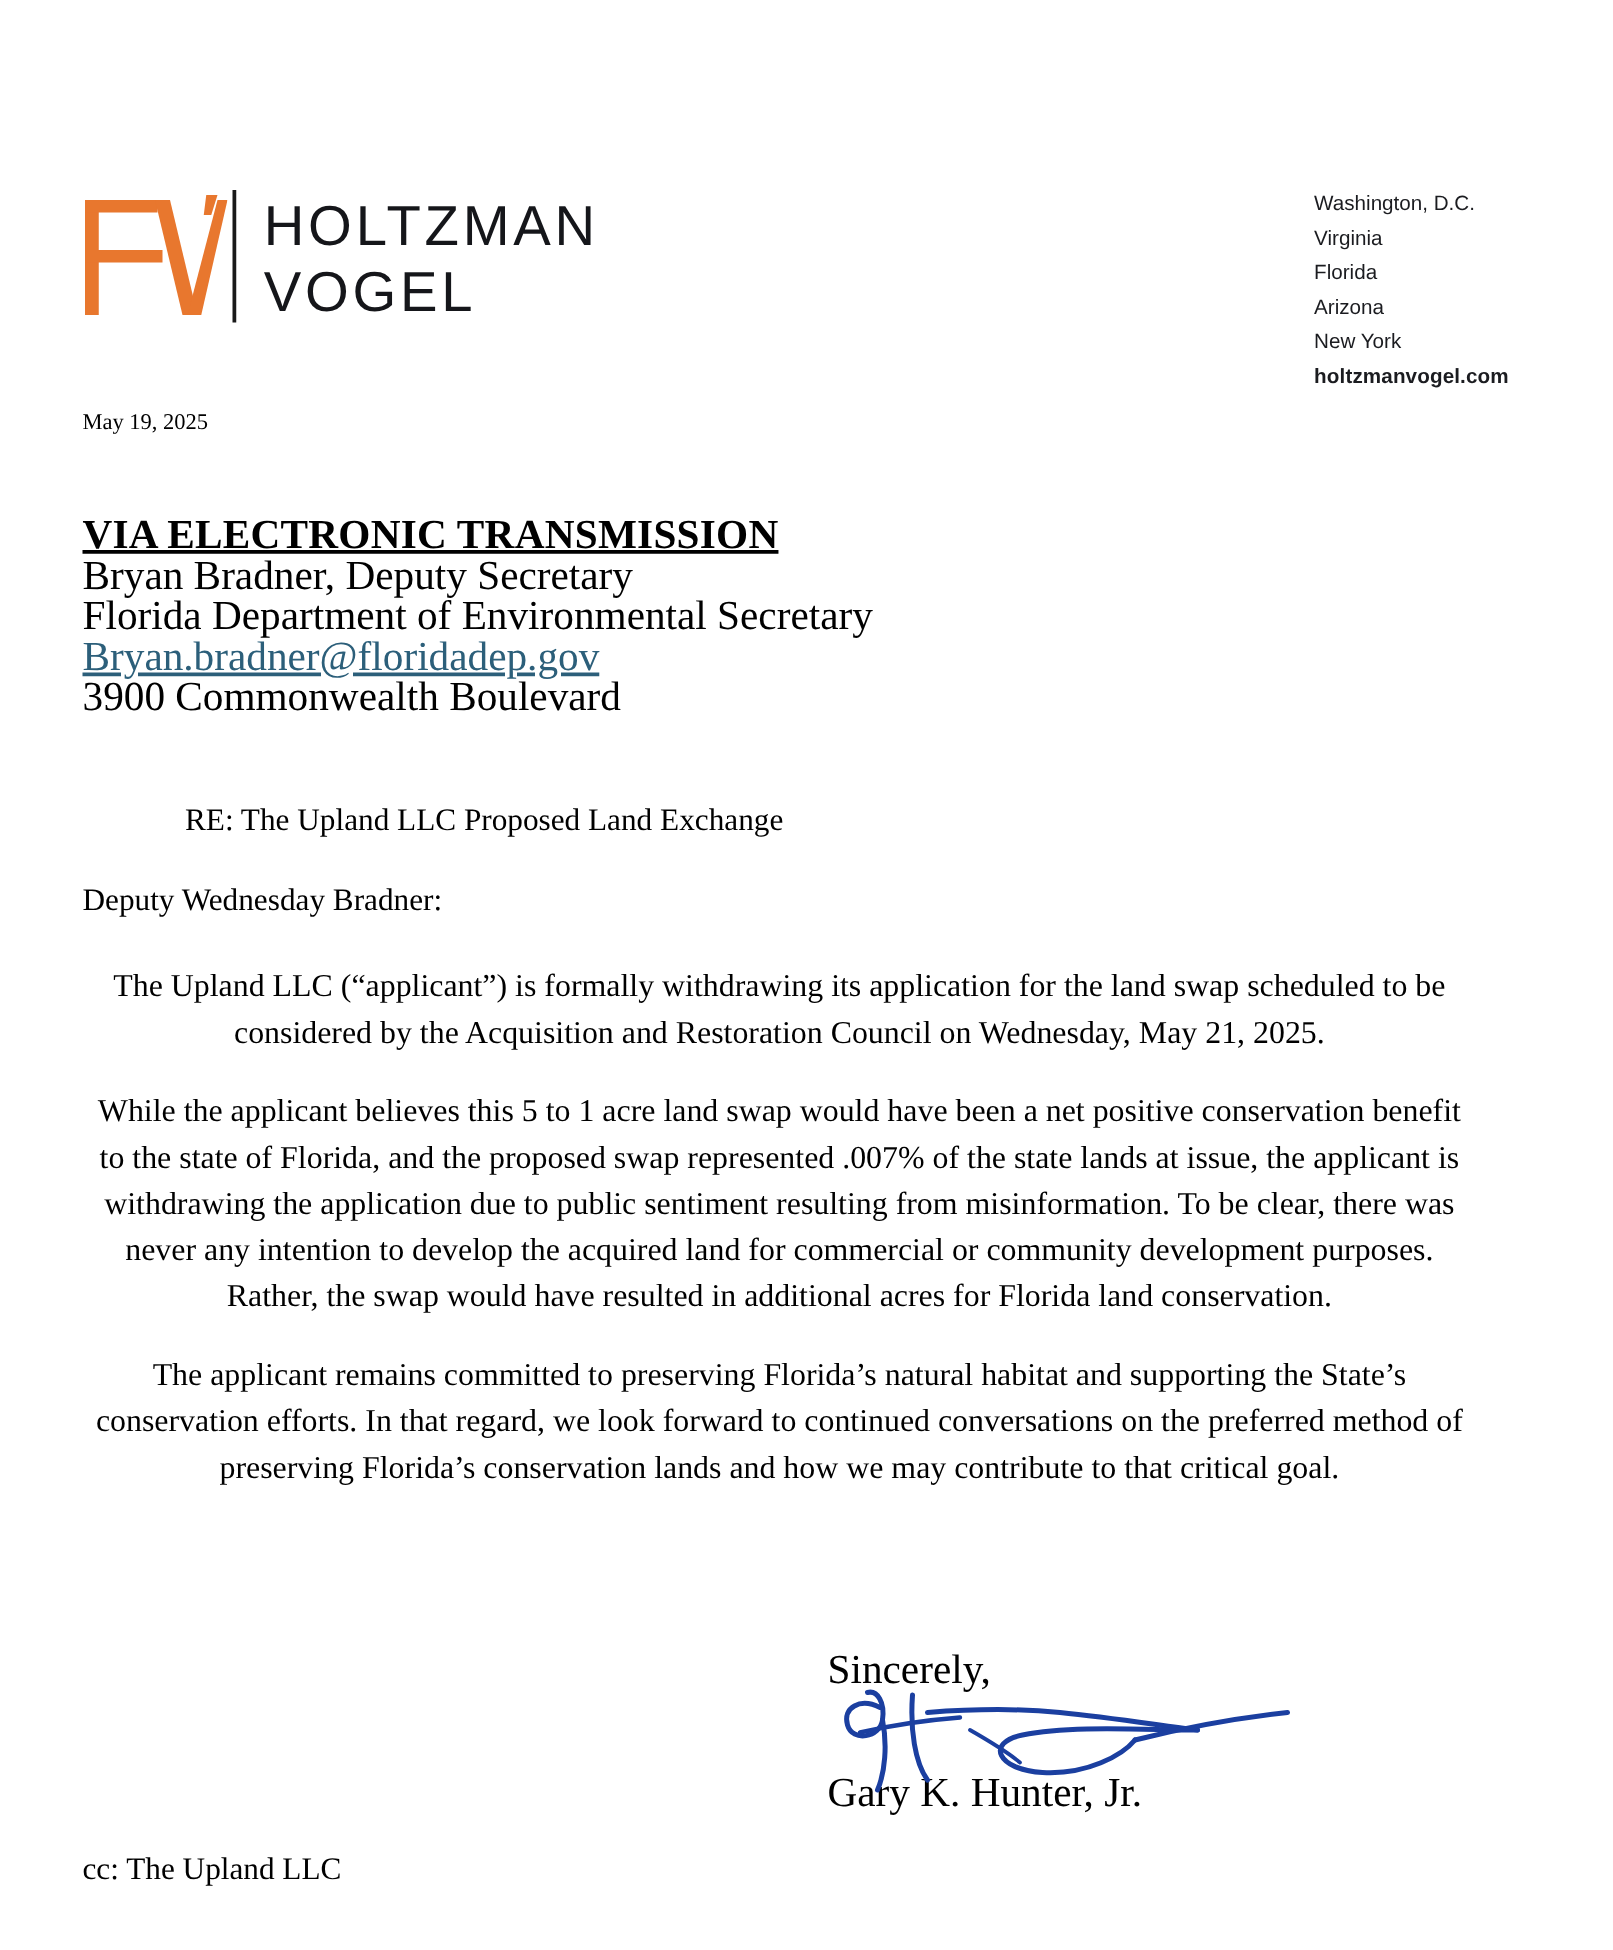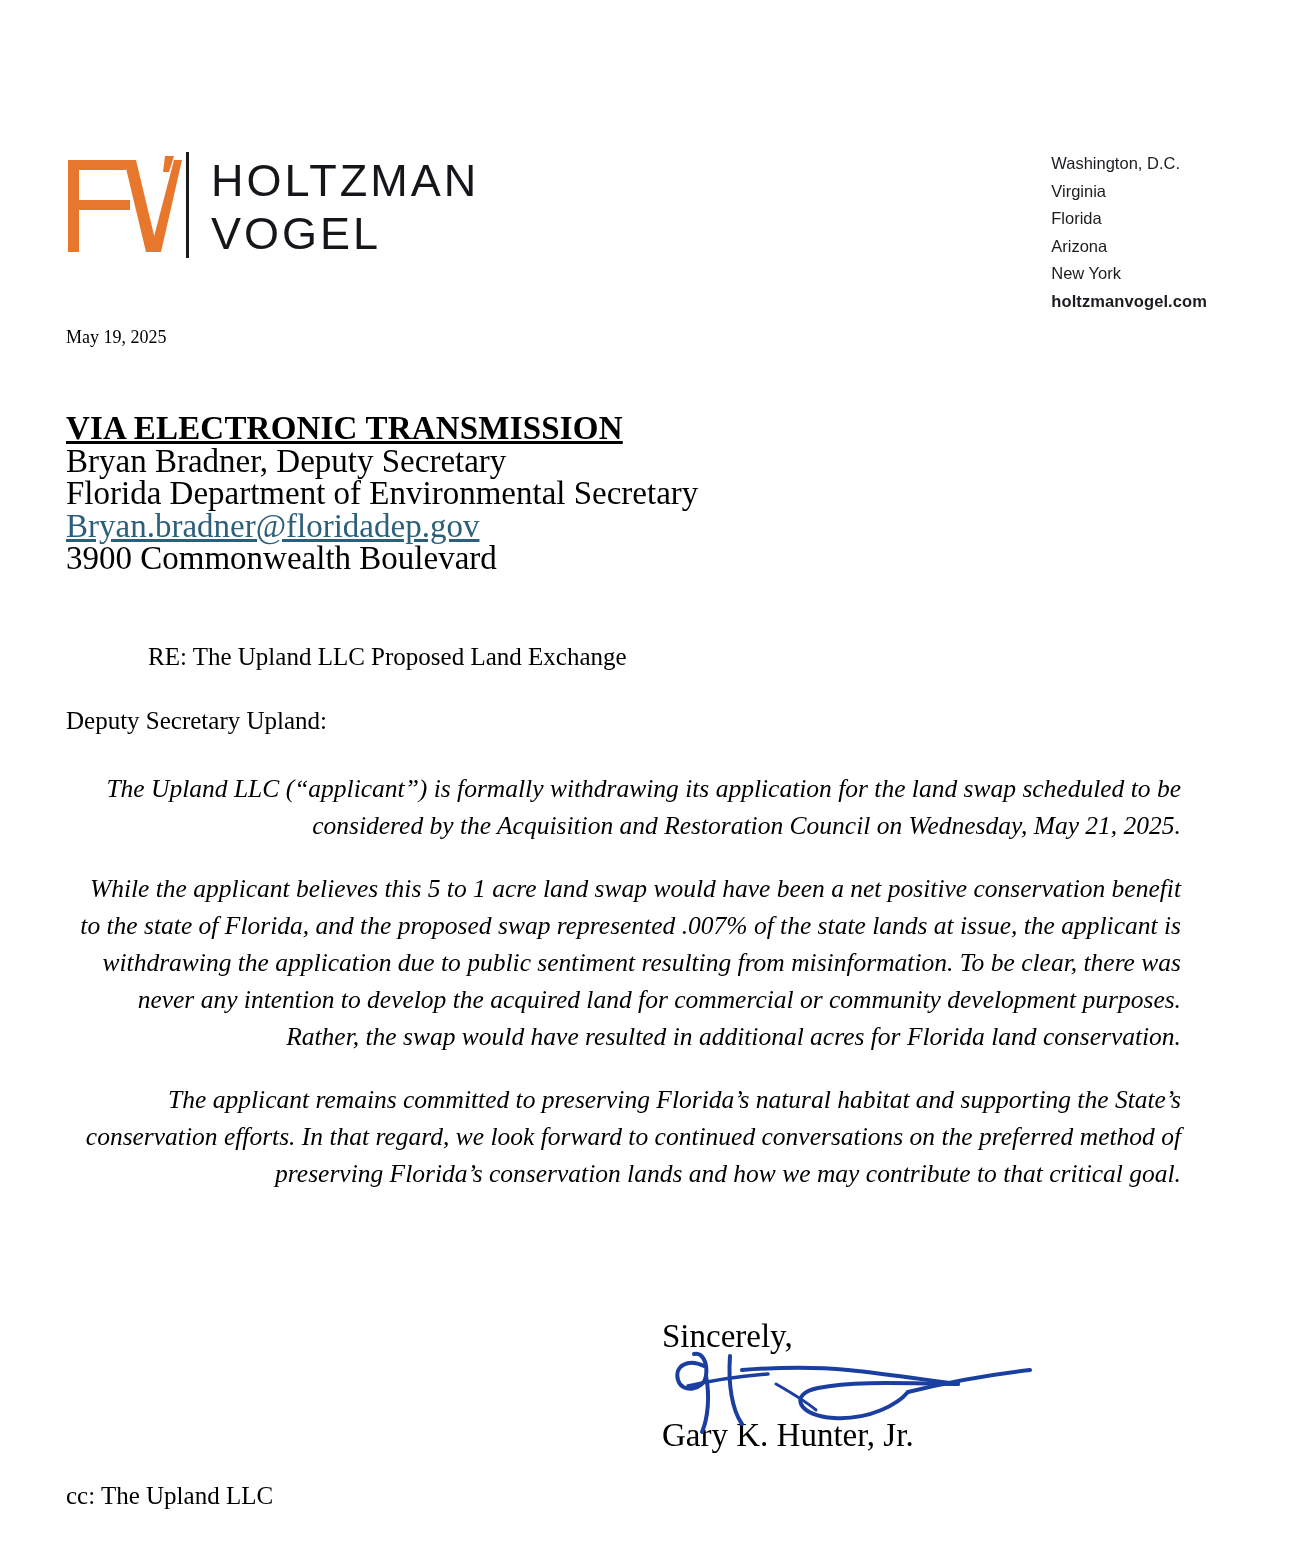--- a/index.html
+++ b/index.html
@@ -115,22 +115,21 @@
   .paras {
     position: absolute;
     left: 66px;
     top: 770px;
     width: 1115px;
     font-size: 25.5px;
     line-height: 37px;
   }
   .paras p {
     margin: 0 0 26px 0;
-    text-align: right;
-    font-style: italic;
+    text-align: center;
   }
 
   
   .sig-block {
     position: absolute;
     left: 662px;
     top: 1318px;
     font-size: 33px;
     font-family: Liberation Serif, serif;
   }
@@ -195,21 +194,21 @@
   <div class="addr">
     <div class="hdr">VIA ELECTRONIC TRANSMISSION</div>
     <div>Bryan Bradner, Deputy Secretary</div>
     <div>Florida Department of Environmental Secretary</div>
     <div><a class="email" href="#">Bryan.bradner@floridadep.gov</a></div>
     <div>3900 Commonwealth Boulevard</div>
   </div>
 
   <div class="re-line">RE: The Upland LLC Proposed Land Exchange</div>
 
-  <div class="salutation">Deputy Secretary Upland:</div>
+  <div class="salutation">Deputy Wednesday Bradner:</div>
 
   <div class="paras">
     <p>The Upland LLC (“applicant”) is formally withdrawing its application for the land swap scheduled to be considered by the Acquisition and Restoration Council on Wednesday, May 21, 2025.</p>
     <p>While the applicant believes this 5 to 1 acre land swap would have been a net positive conservation benefit to the state of Florida, and the proposed swap represented .007% of the state lands at issue, the applicant is withdrawing the application due to public sentiment resulting from misinformation.  To be clear, there was never any intention to develop the acquired land for commercial or community development purposes. Rather, the swap would have resulted in additional acres for Florida land conservation.</p>
     <p>The applicant remains committed to preserving Florida’s natural habitat and supporting the State’s conservation efforts.  In that regard, we look forward to continued conversations on the preferred method of preserving Florida’s conservation lands and how we may contribute to that critical goal.</p>
   </div>
 
   <div class="sig-block">
     <p class="sig-sincerely">Sincerely,</p>
     <div class="sig-svg">

